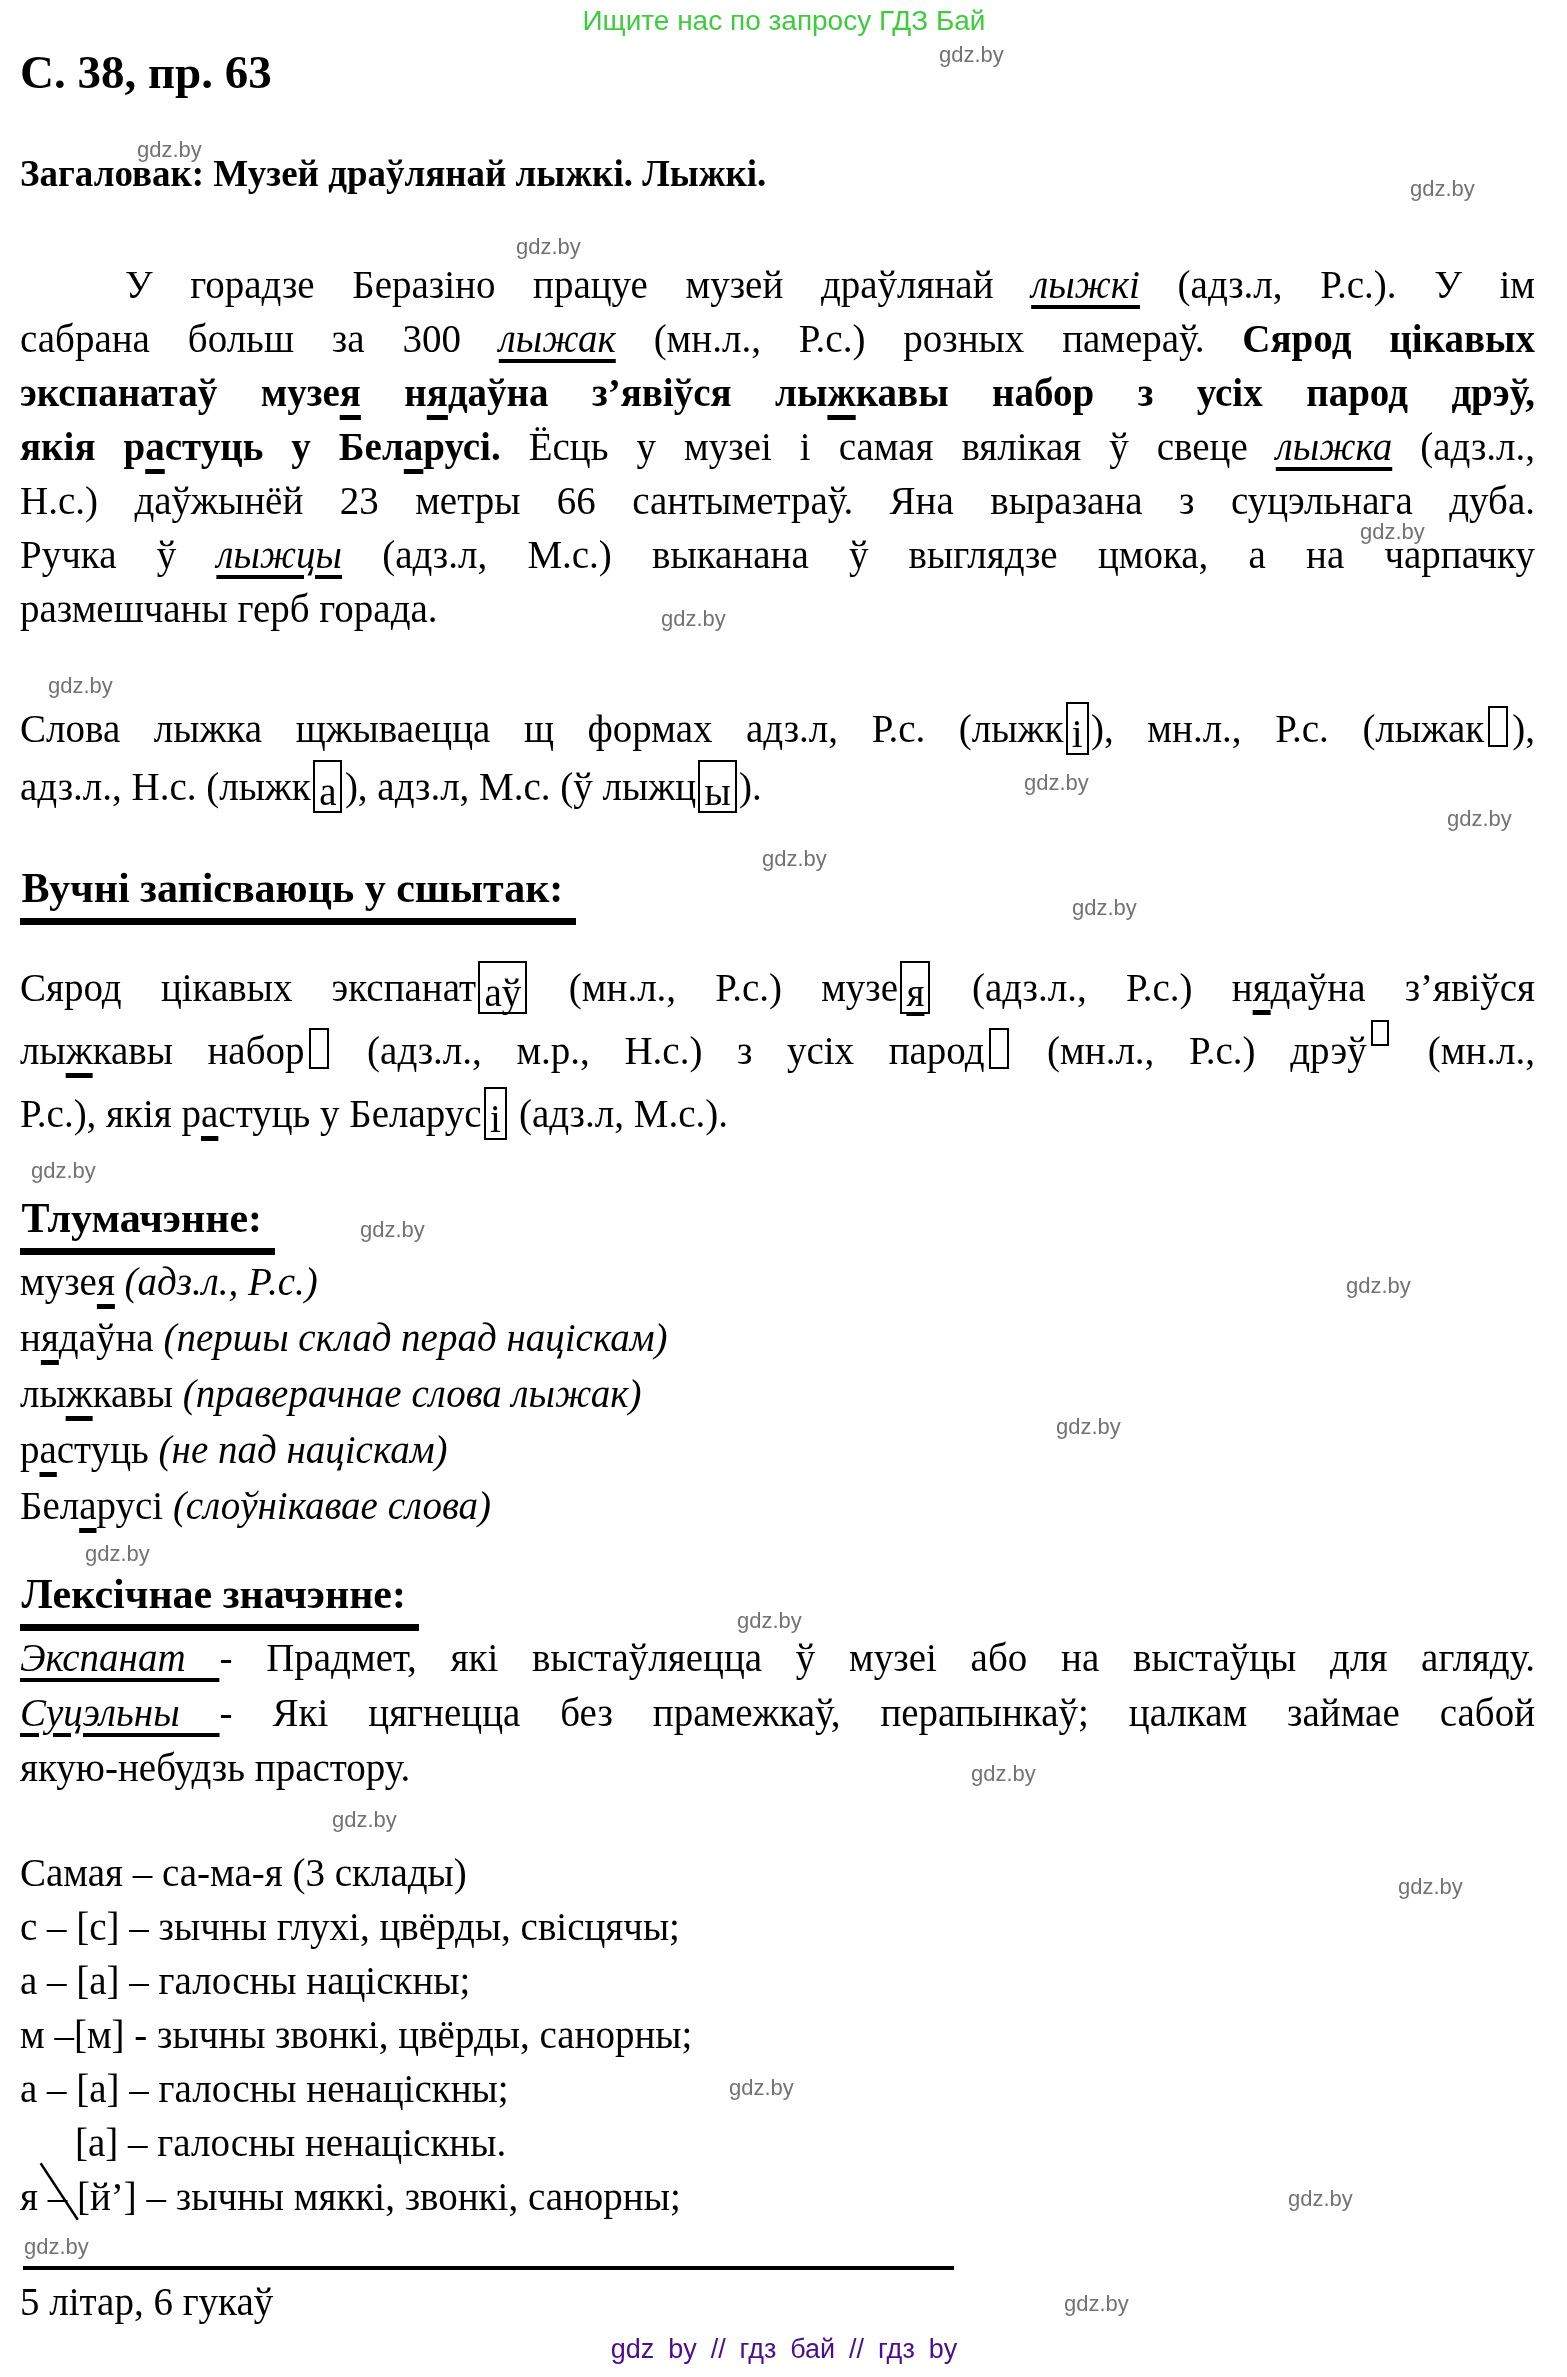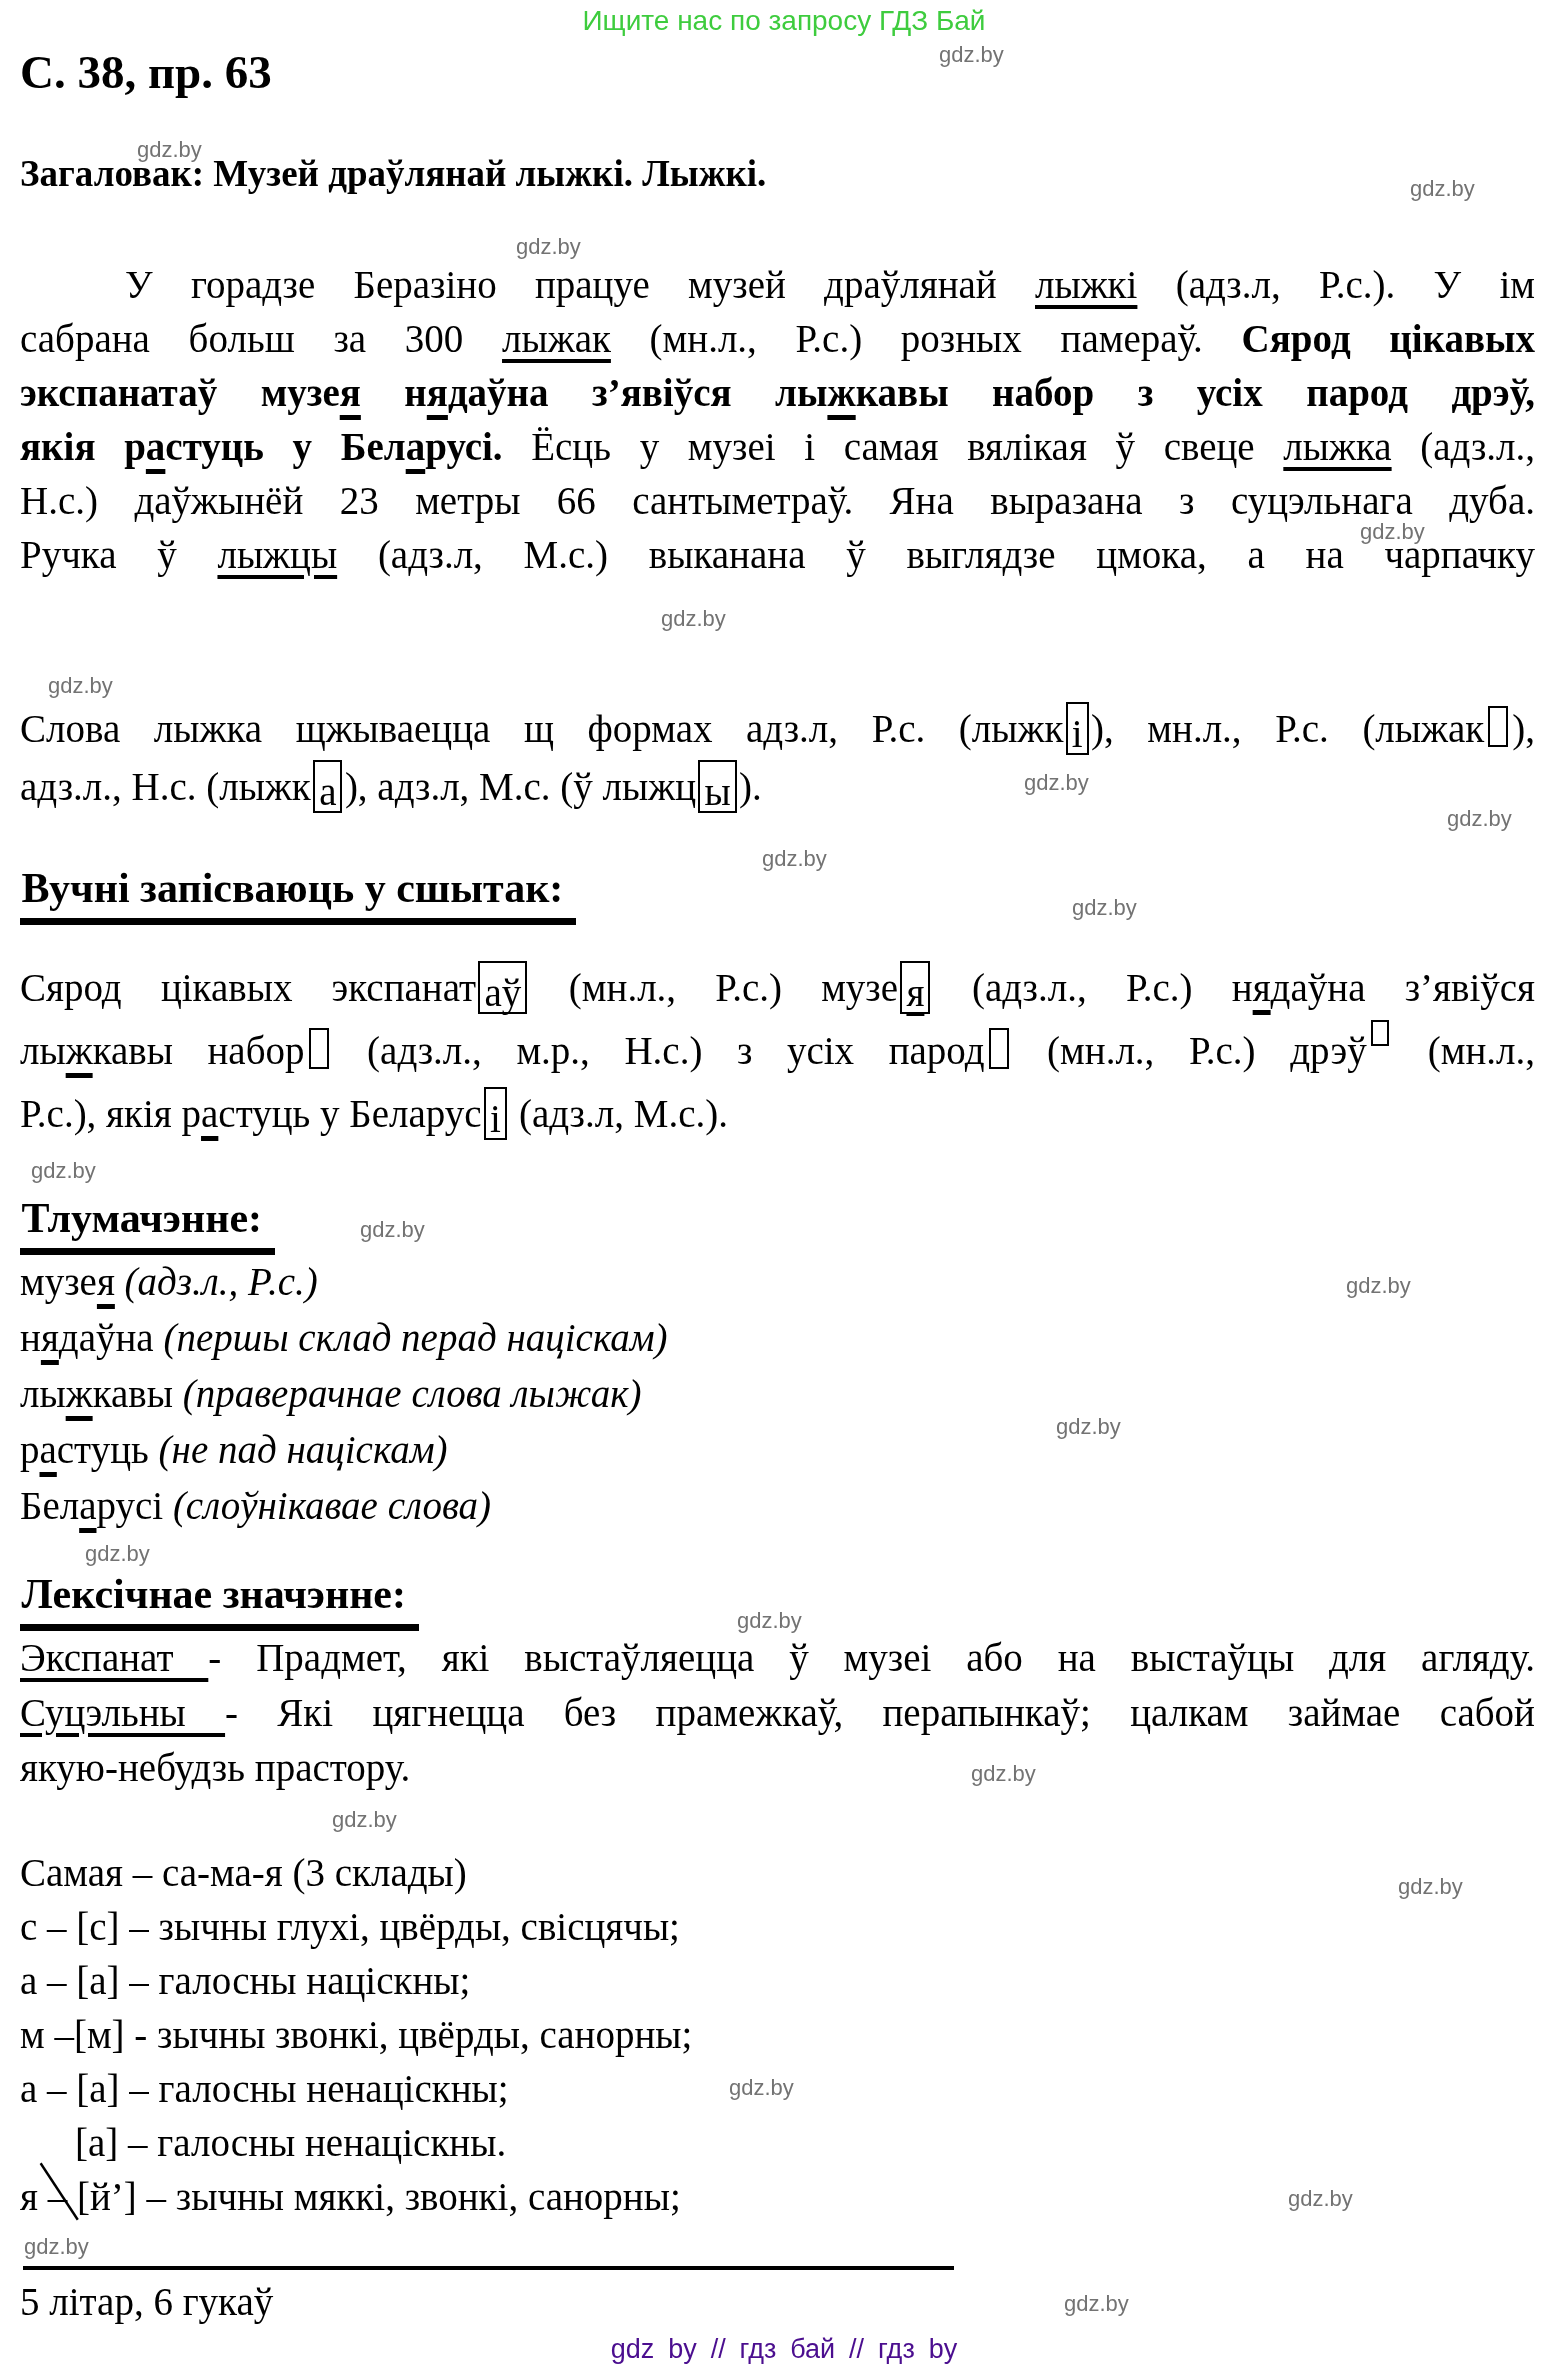--- a/index.html
+++ b/index.html
@@ -41,21 +41,21 @@
   .p1 .tline { line-height:54px; }
   .p2 .tline { line-height:58px; }
   .p3 .tline { line-height:63px; }
   .explain .tline { line-height:56px; }
   .lex .tline { line-height:55px; }
   .phon .tline { line-height:54px; }
 
   
   .b { font-weight:bold; }
   .i { font-style:italic; }
-  .u  { text-decoration:underline; text-decoration-thickness:4px; text-underline-offset:7.3px; }
+  .u  { text-decoration:underline; text-decoration-thickness:4px; text-underline-offset:7.3px;font-style:italic; }
   .lu { text-decoration:underline; text-decoration-thickness:4.8px; text-underline-offset:8.9px; }
   .box {
     display:inline-block; border:2.4px solid #000; padding:9.7px 4px 0 4px;
     margin:0 2.4px; line-height:1.0; text-indent:0; vertical-align:-4.8px;
   }
   .box.lu { text-decoration-thickness:4px; text-underline-offset:5.6px; }
   .boxe {
     display:inline-block; border:2.4px solid #000; width:16px; height:37px;
     vertical-align:-4.8px; margin:0 4px;
   }
@@ -103,20 +103,21 @@
   <div id="h1" class="abs">С. 38, пр. 63</div>
   <div id="title" class="abs">Загаловак: Музей драўлянай лыжкі. Лыжкі.</div>
 
   <div class="abs textblock p1" style="left:20px; top:258px; width:1515px;">
       <div class="tline jl ind1"><span>У горадзе Беразіно працуе музей драўлянай </span><span class="u">лыжкі</span><span> (адз.л, Р.с.). У ім</span></div>
       <div class="tline jl"><span>сабрана больш за 300 </span><span class="u">лыжак</span><span>  (мн.л., Р.с.) розных памераў. </span><span class="b">Сярод цікавых</span></div>
       <div class="tline jl"><span class="b">экспанатаў музе</span><span class="b lu">я</span><span class="b"> н</span><span class="b lu">я</span><span class="b">даўна з’явіўся лы</span><span class="b lu">ж</span><span class="b">кавы набор  з усіх парод дрэў,</span></div>
       <div class="tline jl"><span class="b">якія р</span><span class="b lu">а</span><span class="b">стуць у Бел</span><span class="b lu">а</span><span class="b">русі.</span><span> Ёсць у музеі і самая вялікая ў свеце </span><span class="u">лыжка</span><span>  (адз.л.,</span></div>
       <div class="tline jl"><span>Н.с.) даўжынёй 23 метры 66 сантыметраў. Яна выразана з суцэльнага дуба.</span></div>
       <div class="tline jl"><span>Ручка ў </span><span class="u">лыжцы</span><span> (адз.л, М.с.) выканана ў выглядзе цмока, а на чарпачку</span></div>
+      <div class="tline"><span>размешчаны герб горада.</span></div>
     </div>
 
   <div class="abs textblock p2" style="left:20px; top:664px; width:1515px;margin-top:36px;">
       <div class="tline jl"><span>Слова лыжка щжываецца щ формах адз.л, Р.с. (лыжк</span><span class="box">і</span><span>), мн.л., Р.с. (лыжак</span><span class="boxe"></span><span>),</span></div>
       <div class="tline"><span>адз.л., Н.с. (лыжк</span><span class="box">а</span><span>), адз.л, М.с. (ў лыжц</span><span class="box">ы</span><span>).</span></div>
     </div>
 
   <div class="abs sechead" style="left:20px; top:864px;">
     <span class="hu">Вучні запісваюць у сшытак:</span>
   </div>

